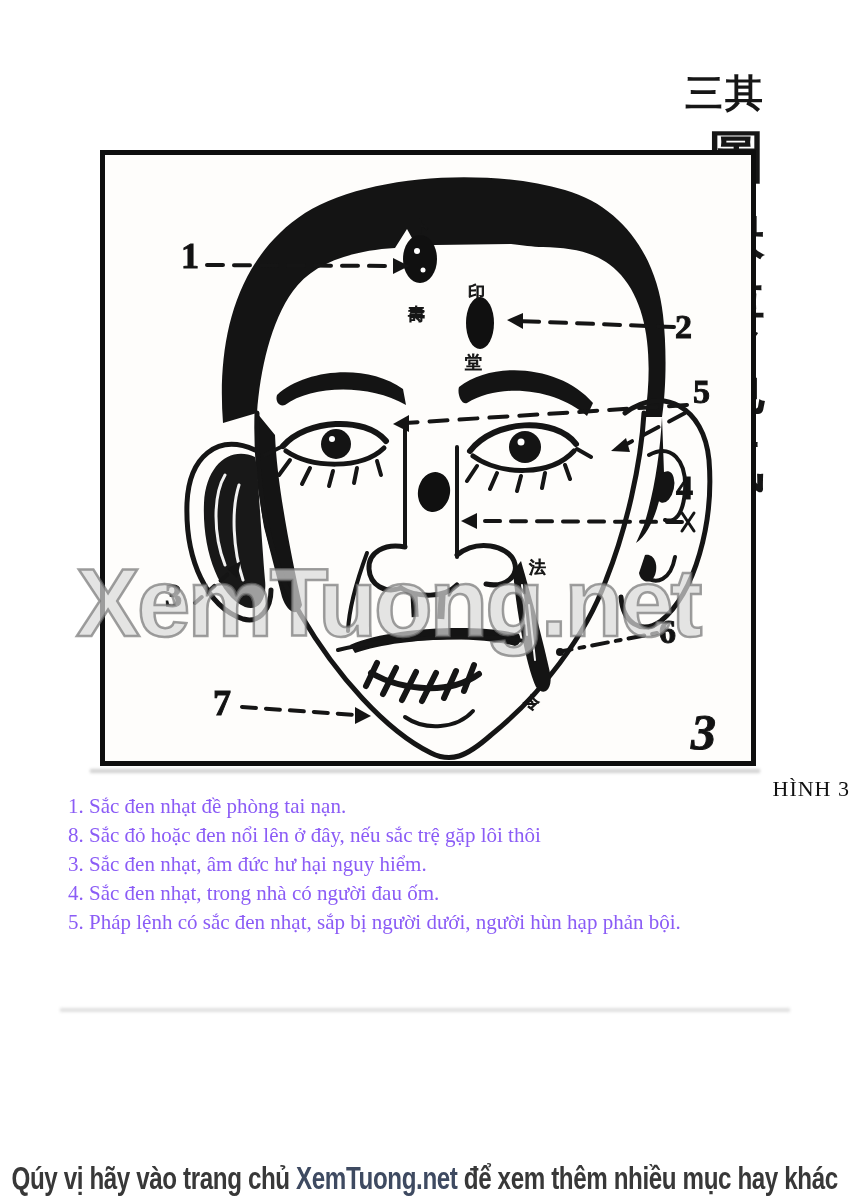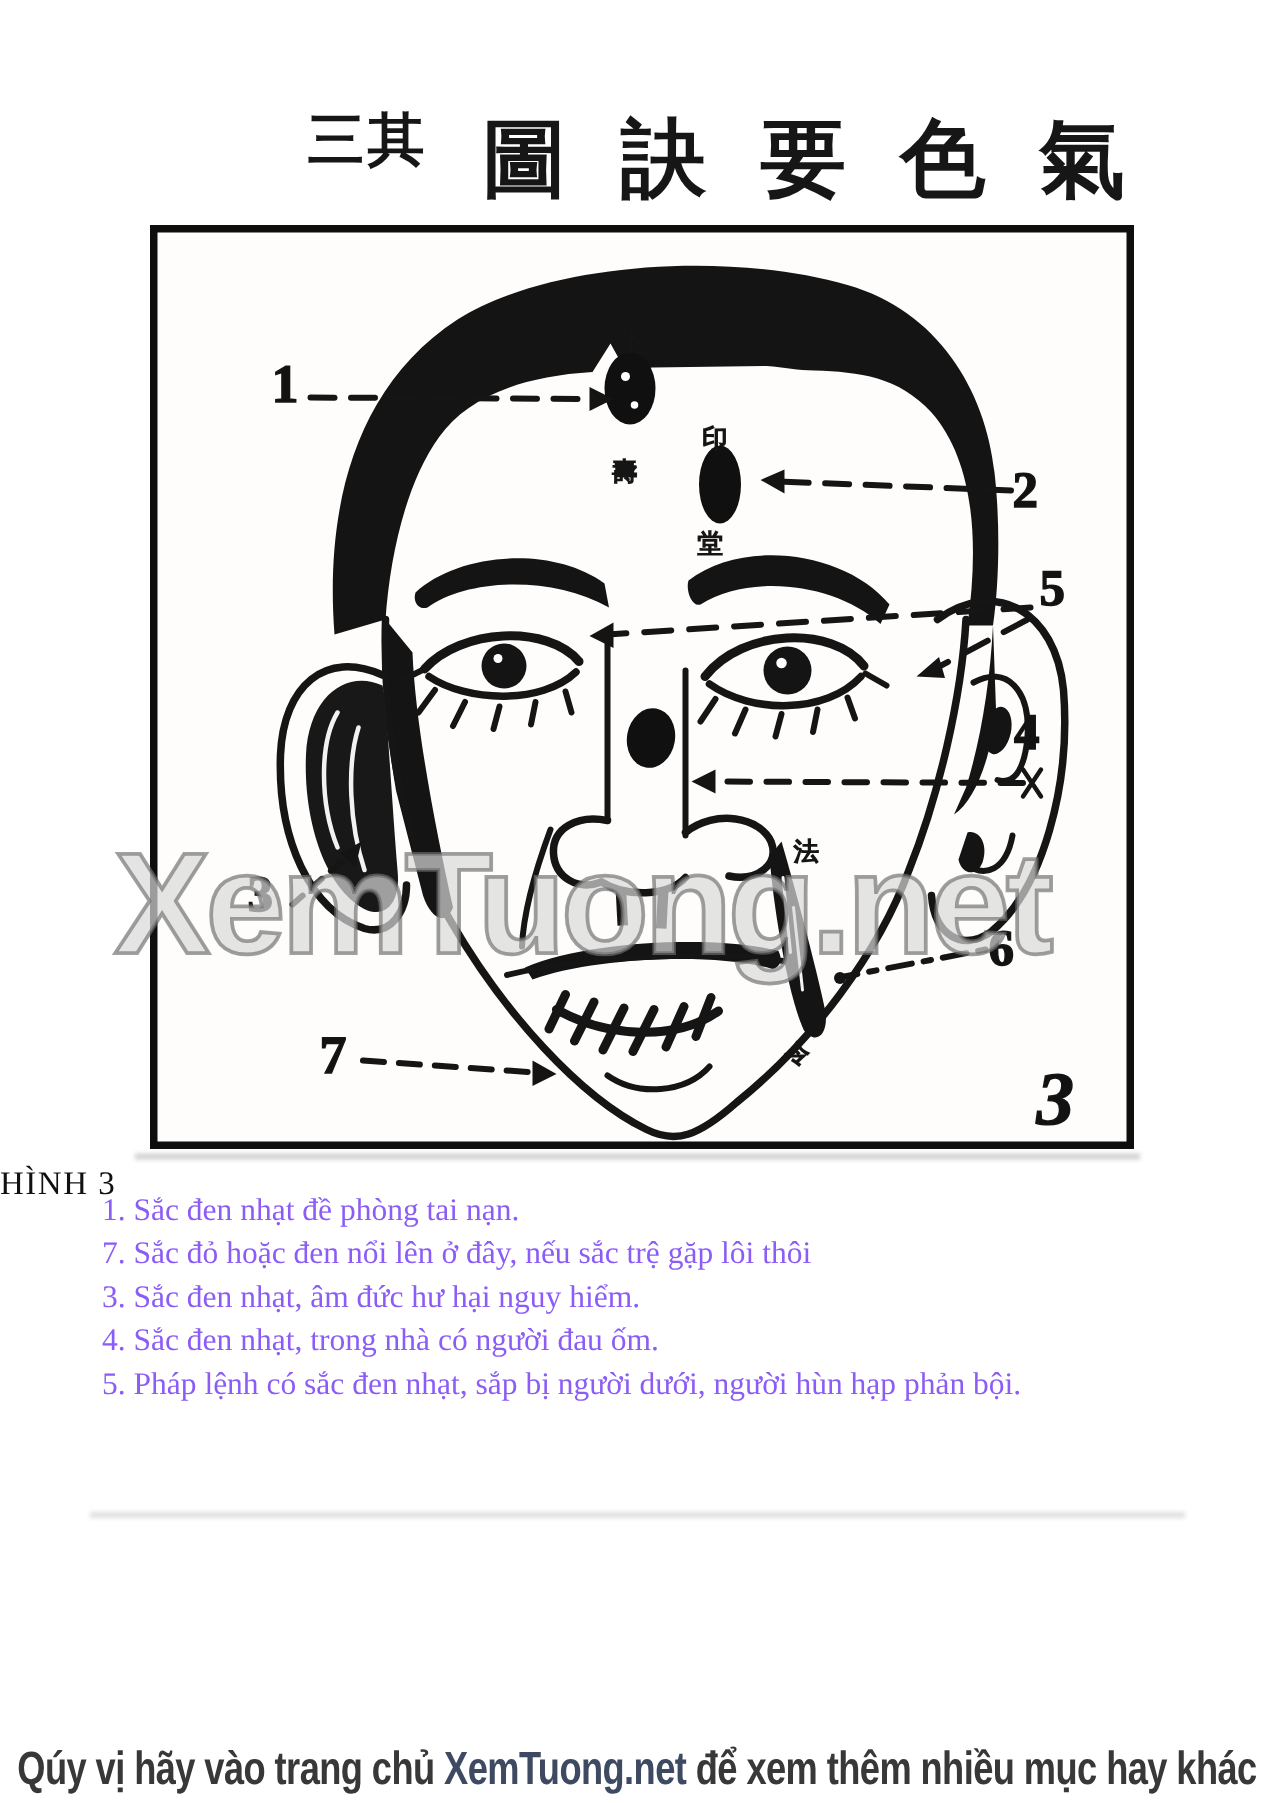--- a/index.html
+++ b/index.html
@@ -3,42 +3,42 @@
 <meta charset="utf-8">
 <style>
   html,body{margin:0;padding:0;}
   body{
     width:850px;height:1202px;position:relative;background:#ffffff;
     font-family:"Liberation Serif", serif;color:#1a1a1a;overflow:hidden;
   }
   
   .cjk-title{
     position:absolute;left:205px;top:68px;width:560px;height:84px;
-    display:flex;align-items:flex-start;font-weight:bold;color:#161616;
+    display:flex;align-items:flex-end;font-weight:bold;color:#161616;flex-direction:column;
   }
   .cjk-small{font-size:38px;letter-spacing:2px;}
   .cjk-big{font-size:57px;margin-left:36px;}
   
   .figure-frame{
     position:absolute;left:100px;top:150px;width:646px;height:606px;
     border:5px solid #0e0e0e;background:#fefdfb;
   }
   .figure-frame svg{position:absolute;left:0;top:0;}
   
   .watermark{
     position:absolute;left:76px;top:548px;width:700px;height:120px;
     font-family:"Liberation Sans",sans-serif;font-weight:bold;font-size:96px;
     letter-spacing:-3px;color:rgba(255,255,255,0.50);
     -webkit-text-stroke:2.5px rgba(110,110,110,0.65);
     text-shadow:0 0 1px rgba(120,120,120,0.4);
     z-index:6;pointer-events:none;white-space:nowrap;
   }
   
   .caption{
-    position:absolute;left:0;top:776px;width:850px;text-align:left;
+    position:absolute;left:0;top:776px;width:850px;text-align:right;
     font-size:22px;letter-spacing:1px;color:#111;
   }
   .item-list{position:absolute;left:68px;top:792px;width:718px;}
   .item-list p{
     margin:0;font-size:21px;line-height:29px;text-align:justify;color:#8b5cf6;
   }
   
   .artifact{position:absolute;background:#9a9a9a;filter:blur(1.5px);opacity:.45;}
   .artifact.a1{left:90px;top:769px;width:670px;height:4px;}
   .artifact.a2{left:60px;top:1008px;width:730px;height:4px;opacity:.3;}
@@ -218,21 +218,21 @@
 
 <div class="watermark">XemTuong.net</div>
 
 <div class="artifact a1"></div>
 <div class="artifact a2"></div>
 
 <div class="caption">HÌNH 3</div>
 
 <div class="item-list">
   <p>1. Sắc đen nhạt đề phòng tai nạn.</p>
-  <p>7. Sắc đỏ hoặc đen nổi lên ở đây, nếu sắc trệ gặp lôi thôi</p>
+  <p>8. Sắc đỏ hoặc đen nổi lên ở đây, nếu sắc trệ gặp lôi thôi</p>
   <p>3. Sắc đen nhạt, âm đức hư hại nguy hiểm.</p>
   <p>4. Sắc đen nhạt, trong nhà có người đau ốm.</p>
   <p>5. Pháp lệnh có sắc đen nhạt, sắp bị người dưới, người hùn hạp phản bội.</p>
 </div>
 
 <div class="footer">
   <div class="footer-inner"><span>Qúy vị hãy vào trang chủ </span><span class="footer-brand">XemTuong.net</span><span> để xem thêm nhiều mục hay khác</span></div>
 </div>
 
 </body></html>

